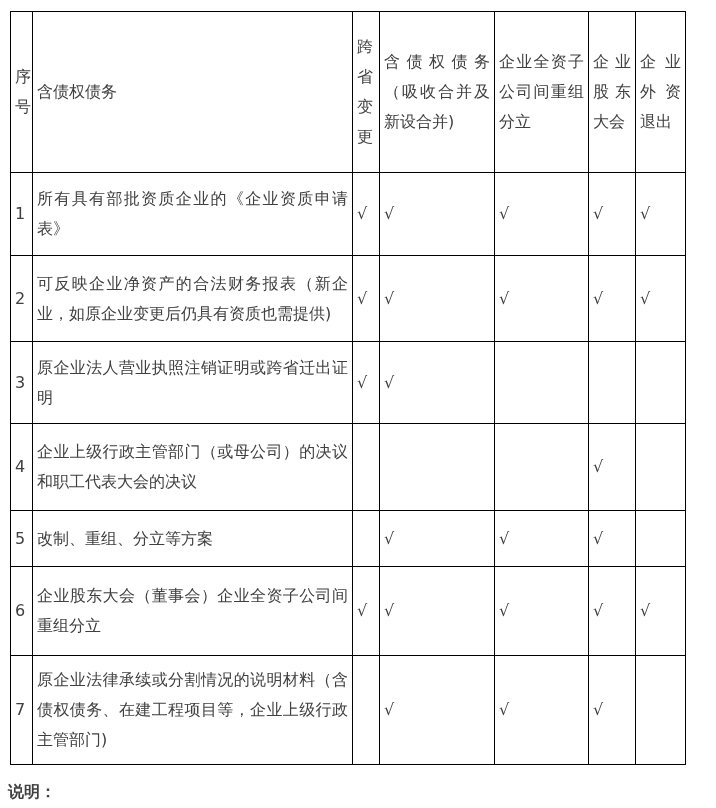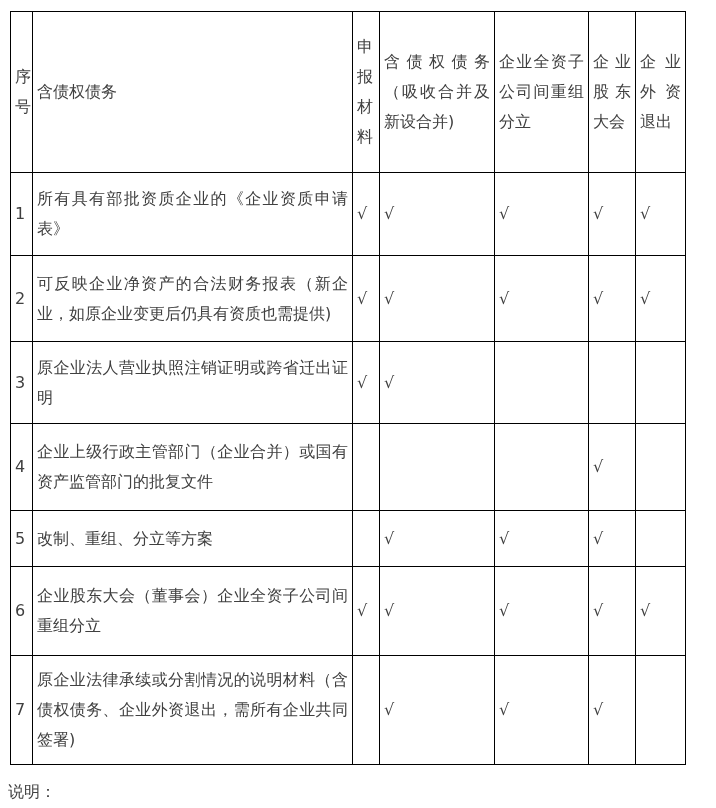--- a/index.html
+++ b/index.html
@@ -56,20 +56,21 @@
   .c-chk {
     padding: 2px 2px 2px 4px !important;
     text-align: left !important;
   }
   .note {
     margin-top: 16px;
     margin-left: -2px;
     font-size: 16px;
     line-height: 22px;
     color: #404040;
+    font-weight: bold;
   }
 </style>
 </head>
 <body>
 
 <div class="page">
 
   <table class="materials">
     <colgroup>
       <col class="w-seq">
@@ -77,21 +78,21 @@
         <col class="w-c1">
         <col class="w-c2">
         <col class="w-c3">
         <col class="w-c4">
         <col class="w-c5">
     </colgroup>
     <thead>
       <tr class="r-head">
         <th class="c-seq">序号</th>
         <th>含债权债务</th>
-        <th>申报材料</th>
+        <th>跨省变更</th>
         <th>含债权债务（吸收合并及新设合并)</th>
         <th>企业全资子公司间重组分立</th>
         <th>企业股东大会</th>
         <th>企业外资退出</th>
       </tr>
     </thead>
     <tbody>
       <tr class="r-1">
         <td class="c-seq">1</td>
         <td>所有具有部批资质企业的《企业资质申请表》</td>
@@ -114,21 +115,21 @@
         <td class="c-seq">3</td>
         <td>原企业法人营业执照注销证明或跨省迁出证明</td>
         <td class="c-chk">√</td>
         <td class="c-chk">√</td>
         <td class="c-chk"></td>
         <td class="c-chk"></td>
         <td class="c-chk"></td>
       </tr>
       <tr class="r-4">
         <td class="c-seq">4</td>
-        <td>企业上级行政主管部门（企业合并）或国有资产监管部门的批复文件</td>
+        <td>企业上级行政主管部门（或母公司）的决议和职工代表大会的决议</td>
         <td class="c-chk"></td>
         <td class="c-chk"></td>
         <td class="c-chk"></td>
         <td class="c-chk">√</td>
         <td class="c-chk"></td>
       </tr>
       <tr class="r-5">
         <td class="c-seq">5</td>
         <td>改制、重组、分立等方案</td>
         <td class="c-chk"></td>
@@ -141,21 +142,21 @@
         <td class="c-seq">6</td>
         <td>企业股东大会（董事会）企业全资子公司间重组分立</td>
         <td class="c-chk">√</td>
         <td class="c-chk">√</td>
         <td class="c-chk">√</td>
         <td class="c-chk">√</td>
         <td class="c-chk">√</td>
       </tr>
       <tr class="r-7">
         <td class="c-seq">7</td>
-        <td>原企业法律承续或分割情况的说明材料（含债权债务、企业外资退出，需所有企业共同签署)</td>
+        <td>原企业法律承续或分割情况的说明材料（含债权债务、在建工程项目等，企业上级行政主管部门)</td>
         <td class="c-chk"></td>
         <td class="c-chk">√</td>
         <td class="c-chk">√</td>
         <td class="c-chk">√</td>
         <td class="c-chk"></td>
       </tr>
     </tbody>
   </table>
 
   <div class="note">说明：</div>

